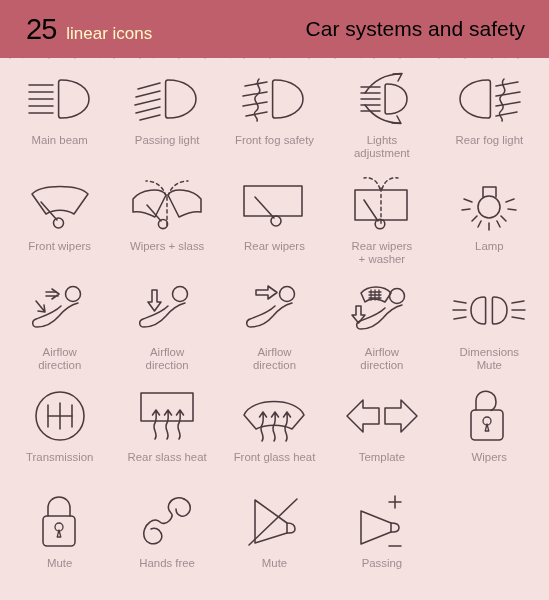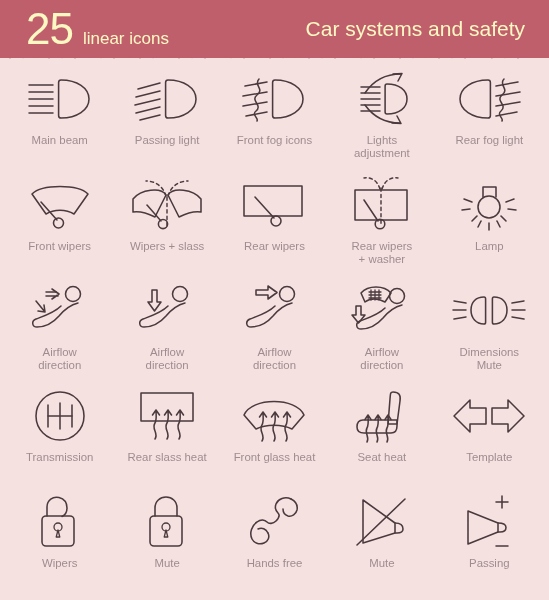--- a/index.html
+++ b/index.html
@@ -21,29 +21,29 @@
   }
   #header-inner{
     position:absolute;left:0;top:0;right:0;bottom:0;
     display:flex;align-items:center;
   }
   #count-block{
     display:flex;align-items:baseline;
     margin-left:26px;
   }
   #count{
-    font-size:44px;line-height:40px;color:#fef9c3;font-weight:300;
+    font-size:29px;line-height:40px;color:#000000;font-weight:300;
     letter-spacing:-1px;
   }
   #count-label{
     font-size:17px;color:#fef9c3;margin-left:10px;font-weight:400;
   }
   #sheet-title{
     position:absolute;right:24px;top:50%;transform:translateY(-50%);
-    font-size:21px;color:#fef9c3;font-weight:400;white-space:nowrap;
+    font-size:21px;color:#000000;font-weight:400;white-space:nowrap;
   }
   
   #torn-edge{
     position:absolute;left:0;top:52px;width:549px;height:9px;
     pointer-events:none;
   }
 
   
   #grid{
     position:absolute;left:0;top:61px;width:549px;height:539px;
@@ -134,21 +134,21 @@
       <div class="glyph">
         <svg width="74" height="46" viewBox="0 0 74 46">
           <path class="stroke" d="M38,4 C54,4 66,12 66,23 C66,34 54,42 38,42 C36.5,42 35.6,41 35.6,39.4 L35.6,6.6 C35.6,5 36.5,4 38,4 Z"></path>
           <line class="stroke" x1="8" y1="10" x2="30" y2="6"></line>
           <line class="stroke" x1="6" y1="20" x2="30" y2="16"></line>
           <line class="stroke" x1="6" y1="30" x2="30" y2="26"></line>
           <line class="stroke" x1="9" y1="40" x2="30" y2="36"></line>
           <path class="stroke" d="M22,3 C16,9 28,13 20,19 C13,25 26,29 19,35 C14,39 22,42 20,45"></path>
         </svg>
       </div>
-      <div class="caption">Front fog icons</div>
+      <div class="caption">Front fog safety</div>
     </div>
 
     <div class="cell">
       <div class="glyph">
         <svg width="74" height="54" viewBox="0 0 74 54">
           <path class="stroke" d="M42,12 C54,12 62,18 62,27 C62,36 54,42 42,42 C40.8,42 40.1,41.2 40.1,40 L40.1,14 C40.1,12.8 40.8,12 42,12 Z"></path>
           <line class="stroke" x1="16" y1="15" x2="35" y2="15"></line>
           <line class="stroke" x1="16" y1="21" x2="35" y2="21"></line>
           <line class="stroke" x1="16" y1="27" x2="35" y2="27"></line>
           <line class="stroke" x1="16" y1="33" x2="35" y2="33"></line>
@@ -347,32 +347,20 @@
         <svg width="72" height="54" viewBox="0 0 72 54">
           <path class="stroke" d="M6,26 C14,8 58,8 66,26 L54,40 C44,35 28,35 18,40 Z"></path>
           <path class="stroke" d="M24,52 C28,46 20,42 24,36 C26,32 25,28 25,23 M25,23 L21.5,28 M25,23 L28.5,28"></path>
           <path class="stroke" d="M36,52 C40,46 32,42 36,36 C38,32 37,28 37,23 M37,23 L33.5,28 M37,23 L40.5,28"></path>
           <path class="stroke" d="M48,52 C52,46 44,42 48,36 C50,32 49,28 49,23 M49,23 L45.5,28 M49,23 L52.5,28"></path>
         </svg>
       </div>
       <div class="caption">Front glass heat</div>
     </div>
 
-    <div class="cell">
-      <div class="glyph">
-        <svg width="62" height="56" viewBox="0 0 62 56">
-          <path class="stroke" d="M42,4 C48,4 50,7 49,13 L46,36 L37,36 L39,11 C39.5,6 39,4 42,4 Z"></path>
-          <path class="stroke" d="M12,32 C8,32 6,35 6,39 C6,43 9,45 13,45 L40,45 C44,45 46,42 46,38 L46,32 Z"></path>
-          <path class="stroke" d="M16,54 C19,49 13,45 16,40 C18,36 17,32 17,27 M17,27 L14,31.5 M17,27 L20,31.5"></path>
-          <path class="stroke" d="M26,54 C29,49 23,45 26,40 C28,36 27,32 27,27 M27,27 L24,31.5 M27,27 L30,31.5"></path>
-          <path class="stroke" d="M36,54 C39,49 33,45 36,40 C38,36 37,32 37,27 M37,27 L34,31.5 M37,27 L40,31.5"></path>
-        </svg>
-      </div>
-      <div class="caption">Seat heat</div>
-    </div>
 
     <div class="cell">
       <div class="glyph">
         <svg width="74" height="40" viewBox="0 0 74 40">
           <path class="stroke" d="M18,4 L18,12 L34,12 L34,28 L18,28 L18,36 L2,20 Z"></path>
           <path class="stroke" d="M56,4 L56,12 L40,12 L40,28 L56,28 L56,36 L72,20 Z"></path>
         </svg>
       </div>
       <div class="caption">Template</div>
     </div>

